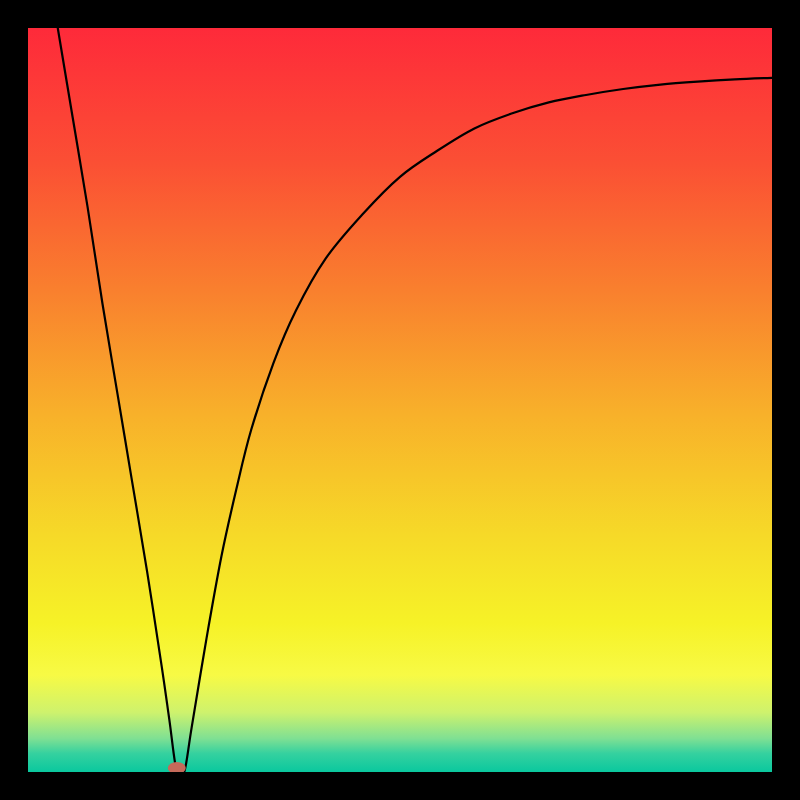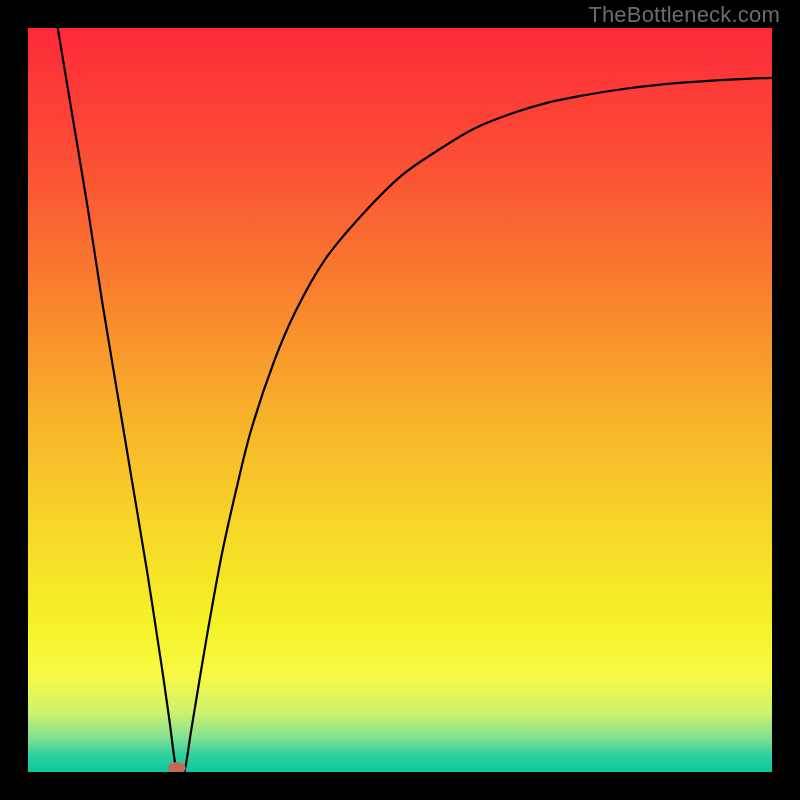--- a/index.html
+++ b/index.html
@@ -36,21 +36,20 @@
     left: 28px;
     width: 744px;
     height: 744px;
     display: block;
   }
 </style>
 </head>
 <body>
 
 <div class="frame">
-  <div class="watermark">TheBottleneck.com</div>
   <svg class="plot" viewBox="0 0 744 744" preserveAspectRatio="none">
     <defs>
       <linearGradient id="bg-grad" x1="0" y1="0" x2="0" y2="1">
           <stop offset="0%" stop-color="#fe2a3a"></stop>
           <stop offset="18%" stop-color="#fb4f34"></stop>
           <stop offset="35%" stop-color="#f97f2e"></stop>
           <stop offset="52%" stop-color="#f8b12a"></stop>
           <stop offset="68%" stop-color="#f6d928"></stop>
           <stop offset="80%" stop-color="#f6f227"></stop>
           <stop offset="87%" stop-color="#f7fa45"></stop>

